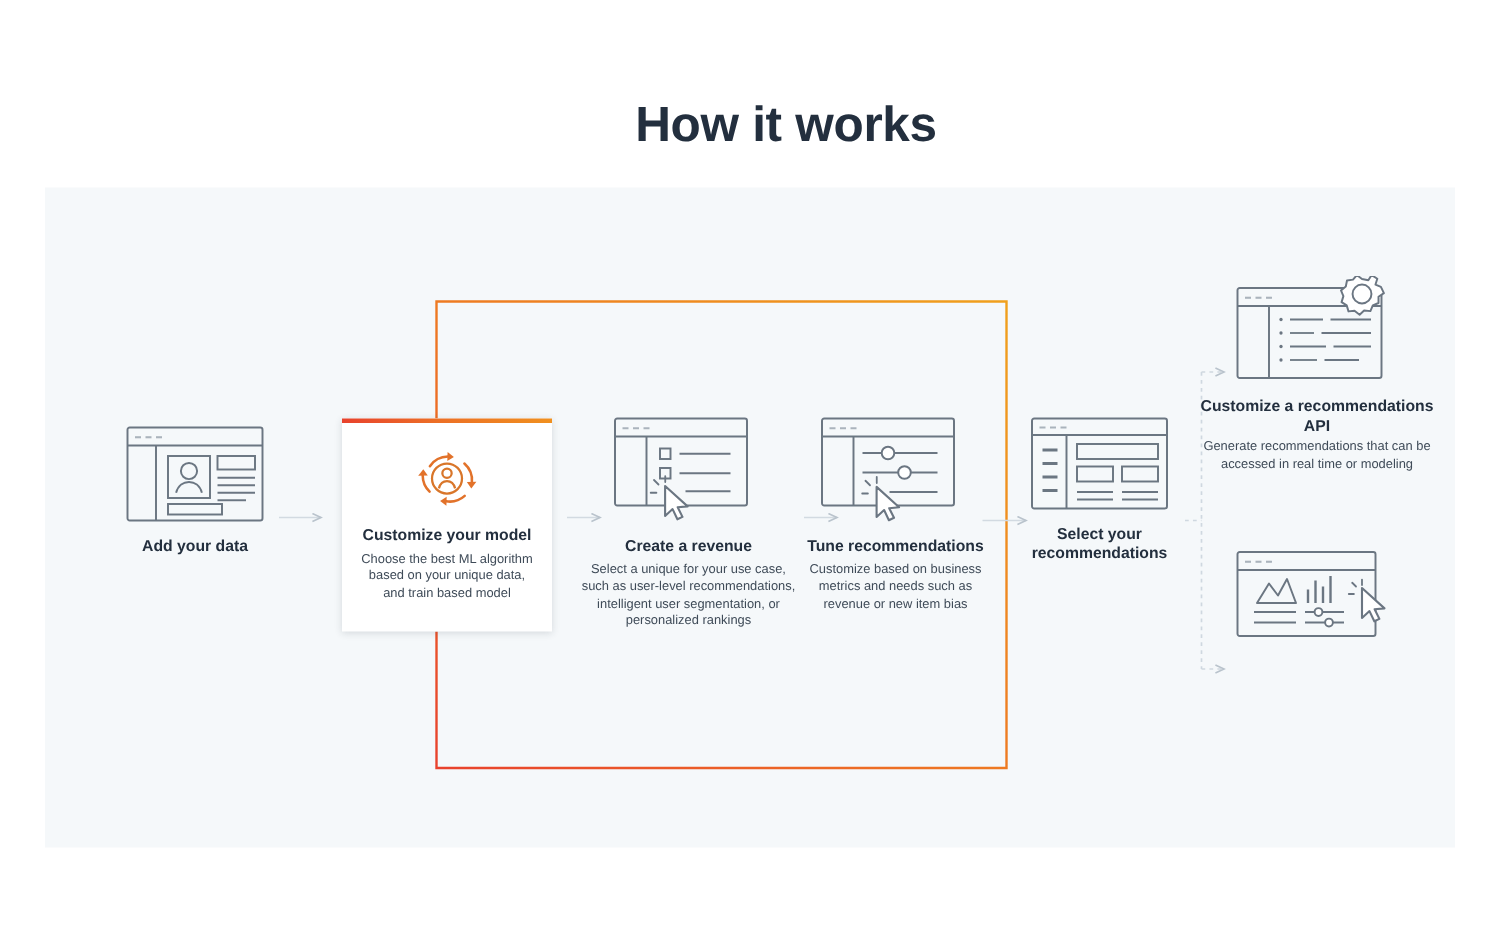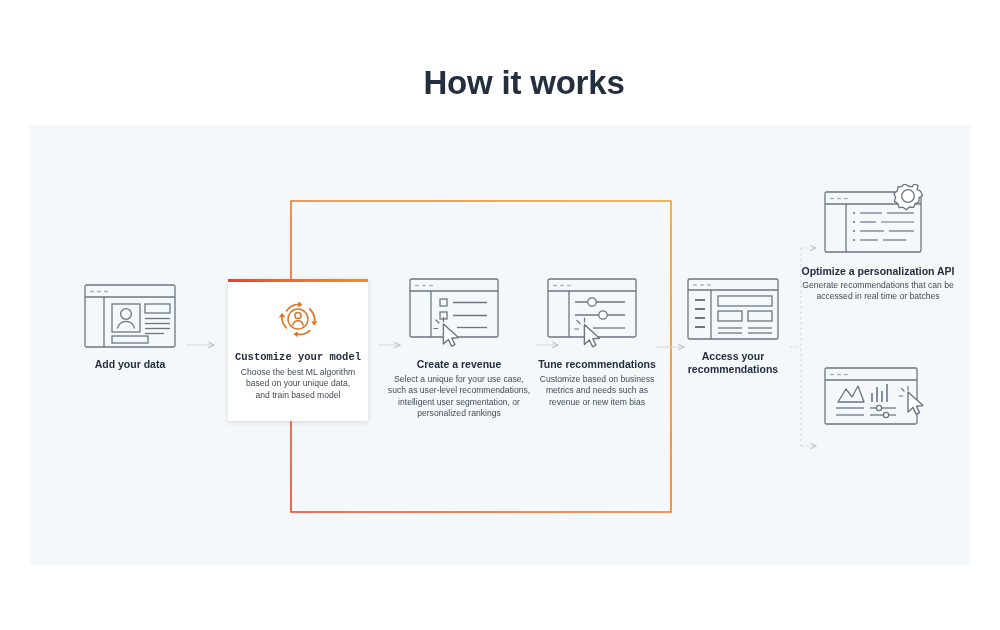--- a/index.html
+++ b/index.html
@@ -43,21 +43,21 @@
     position:absolute;left:228px;top:279px;width:140px;height:142px;
     background:#ffffff;
     box-shadow:0 1px 5px rgba(35,47,62,0.16);
     text-align:center;
   }
   .card .topbar{
     position:absolute;left:0;top:0;width:100%;height:3px;
     background:linear-gradient(90deg,#e8422d 0%,#ec6f26 45%,#f0901f 100%);
   }
   .card .icon{height:52px;display:flex;align-items:center;justify-content:center;margin-top:14px;}
-  .card .s-title{font-size:10.5px;font-weight:bold;color:#232f3e;line-height:12.5px;margin-top:6px;font-family:Liberation Mono, monospace;}
+  .card .s-title{font-size:10.5px;font-weight:bold;color:#232f3e;line-height:12.5px;margin-top:6px;}
   .card .s-desc{font-size:8.6px;color:#3f4b58;line-height:11.6px;margin-top:3px;}
 
   
   .branch{position:absolute;text-align:center;width:160px;}
   .branch .icon{height:76px;display:flex;align-items:flex-end;justify-content:center;}
   .branch .b-title{font-size:10.5px;font-weight:bold;color:#232f3e;line-height:12.5px;margin-top:9px;}
   .branch .b-desc{font-size:8.6px;color:#3f4b58;line-height:11.6px;margin-top:2px;}
   #branch-api{left:798px;top:180px;}
   #branch-ctx{left:798px;top:358px;}
 </style>
@@ -231,21 +231,21 @@
         <rect x="31" y="33" width="24" height="10"></rect>
         <rect x="61" y="33" width="24" height="10"></rect>
         <g stroke-width="1.3">
           <line x1="31" y1="50" x2="55" y2="50"></line>
             <line x1="31" y1="55" x2="55" y2="55"></line>
           <line x1="61" y1="50" x2="85" y2="50"></line>
             <line x1="61" y1="55" x2="85" y2="55"></line>
         </g>
       </svg>
     </div>
-    <div class="s-title">Access your recommendations</div>
+    <div class="s-title">Select your recommendations</div>
   </div>
 
   <div class="branch" id="branch-api">
     <div class="icon">
       <svg width="108" height="72" viewBox="0 0 108 72" fill="none" stroke="#6b7682" stroke-width="1.3">
         <rect x="1" y="8" width="96" height="60" rx="1.5"></rect>
         <line x1="1" y1="20" x2="97" y2="20"></line>
         <line x1="22" y1="20" x2="22" y2="68"></line>
         <g stroke="#aab3bc" stroke-width="1.4">
           <line x1="6" y1="14.5" x2="10" y2="14.5"></line>
@@ -265,22 +265,22 @@
           <circle cx="30" cy="56" r="1.1" fill="#6b7682" stroke="none"></circle>
           <line x1="36" y1="56" x2="54" y2="56"></line>
             <line x1="59" y1="56" x2="82" y2="56"></line>
         </g>
         <g transform="translate(84,18)">
           <path d="M0,-16 L4.2,-15.2 L6.4,-18.6 L10.2,-16.2 L9,-12.3 L12.6,-10.8 L14.6,-6.6 L11,-4.2 L11,0 L7.2,1.6 L5.6,5.4 L1.4,5 L-1.6,7.8 L-5,5.2 L-9,5.6 L-10.2,1.6 L-13.6,-0.6 L-12.4,-4.6 L-14,-8.4 L-10.8,-11 L-10,-15 L-6,-15.6 L-3.4,-18.6 Z" fill="#ffffff" stroke="#6b7682" stroke-width="1.3" stroke-linejoin="round"></path>
           <circle cx="0" cy="-6" r="6.3" fill="#ffffff" stroke="#6b7682" stroke-width="1.3"></circle>
         </g>
       </svg>
     </div>
-    <div class="b-title">Optimize a personalization API</div>
-    <div class="b-desc">Generate recommendations that can be accessed in real time or batches</div>
+    <div class="b-title">Customize a recommendations API</div>
+    <div class="b-desc">Generate recommendations that can be accessed in real time or modeling</div>
   </div>
 
   <div class="branch" id="branch-ctx">
     <div class="icon">
       <svg width="108" height="72" viewBox="0 0 108 72" fill="none" stroke="#6b7682" stroke-width="1.3">
         <rect x="1" y="6" width="92" height="56" rx="1.5"></rect>
         <line x1="1" y1="18" x2="93" y2="18"></line>
         <g stroke="#aab3bc" stroke-width="1.4">
           <line x1="6" y1="12.5" x2="10" y2="12.5"></line>
             <line x1="13" y1="12.5" x2="17" y2="12.5"></line>

